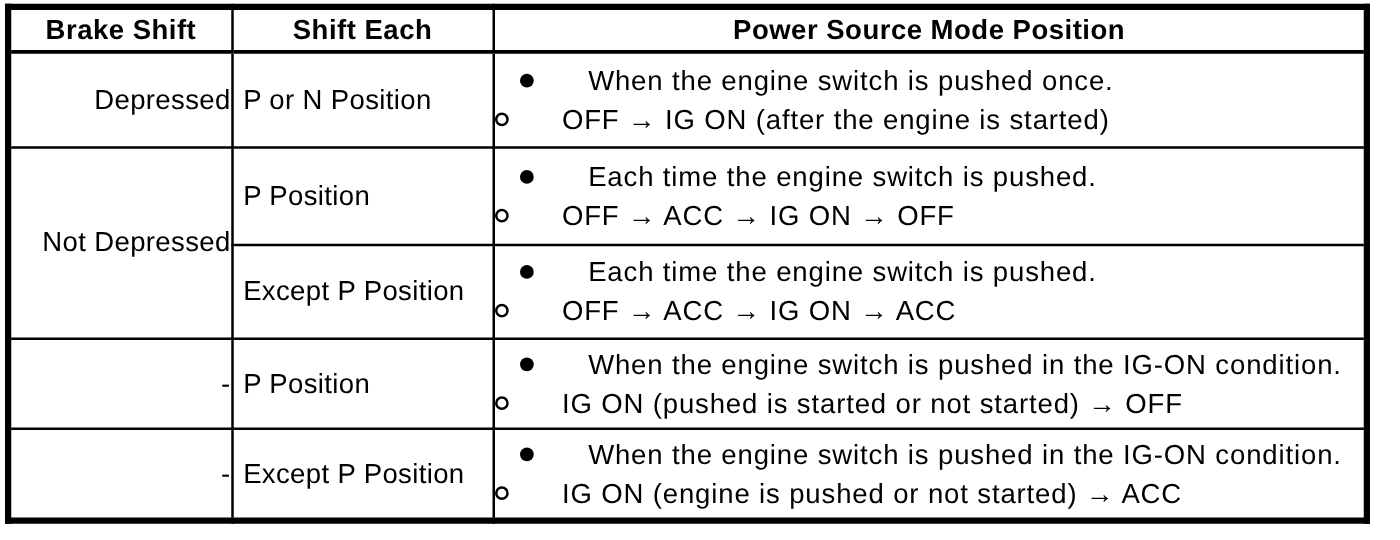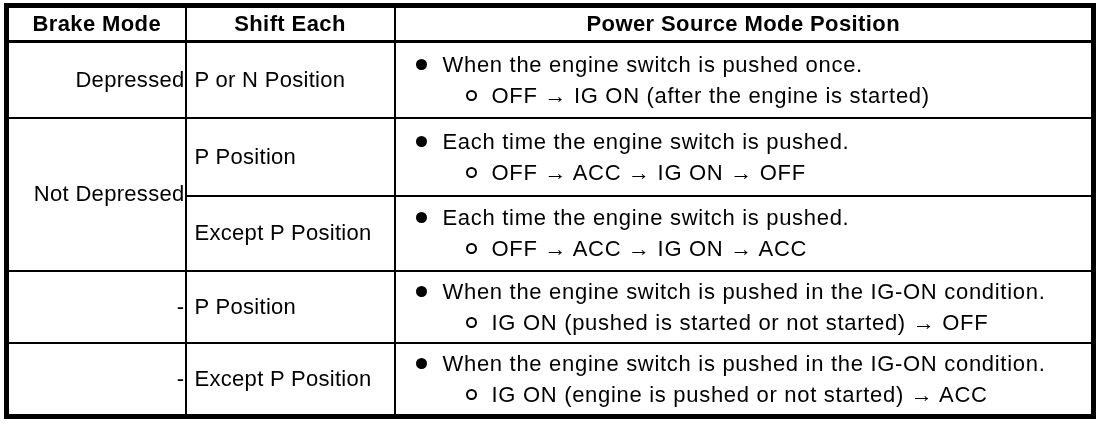--- a/index.html
+++ b/index.html
@@ -45,23 +45,24 @@
   tbody tr.r5 td { height: 71px; }
   td.brake { padding-left: 12px; text-align: right; }
   td.shift { padding-left: 8px;  text-align: left; margin-left: 44px; }
   td.pattern { padding: 4px 4px 4px 0; }
   .pline1, .pline2 {
     display: flex;
     align-items: center;
     line-height: 31px;
     letter-spacing: 0.7px;
     white-space: nowrap;
+    gap: 28px;
   }
   .pline1 { padding-left: 20px; }
-  .pline2 { padding-left: 70px; }
+  .pline2 { }
   .b1 {
     flex: none;
     width: 11px; height: 11px;
     background: #000000;
     border-radius: 50%;
     margin-right: 16px;
   }
   .b2 {
     flex: none;
     width: 11px; height: 11px;
@@ -75,21 +76,21 @@
 
 <div class="table-wrap">
   <table class="mode-table">
     <colgroup>
       <col class="c1">
         <col class="c2">
         <col class="c3">
     </colgroup>
     <thead>
       <tr>
-        <th>Brake Mode</th>
+        <th>Brake Shift</th>
         <th>Shift Each</th>
         <th>Power Source Mode Position</th>
       </tr>
     </thead>
     <tbody>
       <tr class="r1">
         <td class="brake">Depressed</td>
         <td class="shift">P or N Position</td>
         <td class="pattern">
           <div class="pline1">

